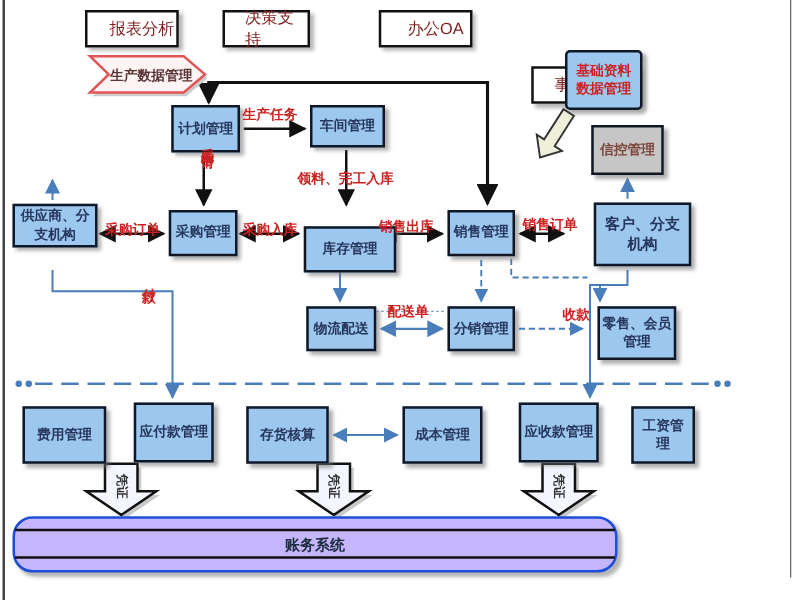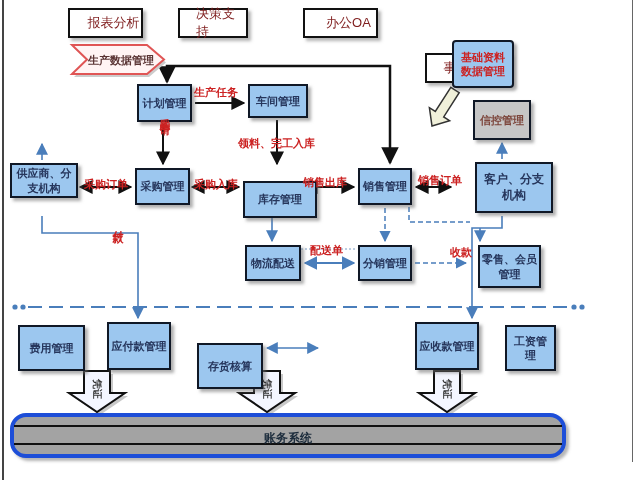--- a/index.html
+++ b/index.html
@@ -14,21 +14,21 @@
   .redtxt{color:#cc2222;border-radius:4px;}
   .hdr{position:absolute;background:#ffffff;border:2px solid #111;box-shadow:3px 3px 3px rgba(110,110,110,.5);
        display:flex;align-items:center;justify-content:center;color:#7f1d1d;font-weight:normal;font-size:13px;
        box-sizing:border-box;padding-left:16px;}
   .rlab{position:absolute;color:#cc2222;font-weight:bold;font-size:11px;white-space:nowrap;line-height:1;}
   .vlab{writing-mode:vertical-rl;text-orientation:upright;letter-spacing:2px;}
   .banner-label{position:absolute;left:88px;top:53px;width:74px;font-size:11px;font-weight:bold;color:#5a3434;}
   .voucher{position:absolute;width:30px;height:14px;text-align:center;font-size:10px;font-weight:bold;
            color:#333;transform:rotate(90deg);}
   .frame{position:absolute;background:#444;}
-  #bar{position:absolute;left:10px;top:413px;width:556px;height:45px;background:#a3a3a3;border:4px solid #1d4ed8;
+  #bar{position:absolute;left:10px;top:413px;width:484px;height:45px;background:#c4b5fd;border:2px solid #1d4ed8;
        border-radius:16px;box-shadow:3px 3px 3px rgba(110,110,110,.5);box-sizing:border-box;}
   #bar .inline{position:absolute;left:0;right:0;height:2px;background:#111;}
   #bar .t{position:absolute;left:0;right:0;top:13px;text-align:center;font-size:12px;font-weight:bold;color:#1c2c3c;}
 </style>
 </head>
 <body>
 
 <div id="canvas">
 
   <svg id="wires" viewBox="0 0 640 480">
@@ -108,21 +108,22 @@
   <div class="node" style="left:10px;top:163px;width:68px;height:35px;">供应商、分支机构</div>
   <div class="node" style="left:455px;top:162px;width:78px;height:51px;font-size:12px;margin-left:20px;">客户、分支机构</div>
   <div class="node gray" style="left:473px;top:100px;width:58px;height:40px;">信控管理</div>
   <div class="node redtxt" style="left:452px;top:40px;width:62px;height:48px;">基础资料数据管理</div>
   <div class="node" style="left:245px;top:245px;width:56px;height:36px;">物流配送</div>
   <div class="node" style="left:358px;top:245px;width:54px;height:36px;">分销管理</div>
   <div class="node" style="left:478px;top:245px;width:63px;height:43px;">零售、会员管理</div>
 
   <div class="node" style="left:18px;top:325px;width:67px;height:46px;">费用管理</div>
   <div class="node" style="left:107px;top:322px;width:64px;height:48px;">应付款管理</div>
-  <div class="node" style="left:197px;top:325px;width:66px;height:46px;margin-top:18px;">存货核算</div>
+  <div class="node" style="left:197px;top:325px;width:66px;height:46px;">存货核算</div>
+  <div class="node" style="left:322px;top:325px;width:64px;height:46px;">成本管理</div>
   <div class="node" style="left:415px;top:322px;width:64px;height:48px;">应收款管理</div>
   <div class="node" style="left:505px;top:325px;width:51px;height:46px;">工资管理</div>
 
   <span class="rlab" style="left:194px;top:87px;">生产任务</span>
   <span class="rlab vlab" style="left:160px;top:110px;height:60px;font-size:10.5px;">采购申请</span>
   <span class="rlab" style="left:238px;top:138px;">领料、完工入库</span>
   <span class="rlab" style="left:84px;top:179px;">采购订单</span>
   <span class="rlab" style="left:194px;top:179px;">采购入库</span>
   <span class="rlab" style="left:303px;top:177px;">销售出库</span>
   <span class="rlab" style="left:418px;top:175px;">销售订单</span>

